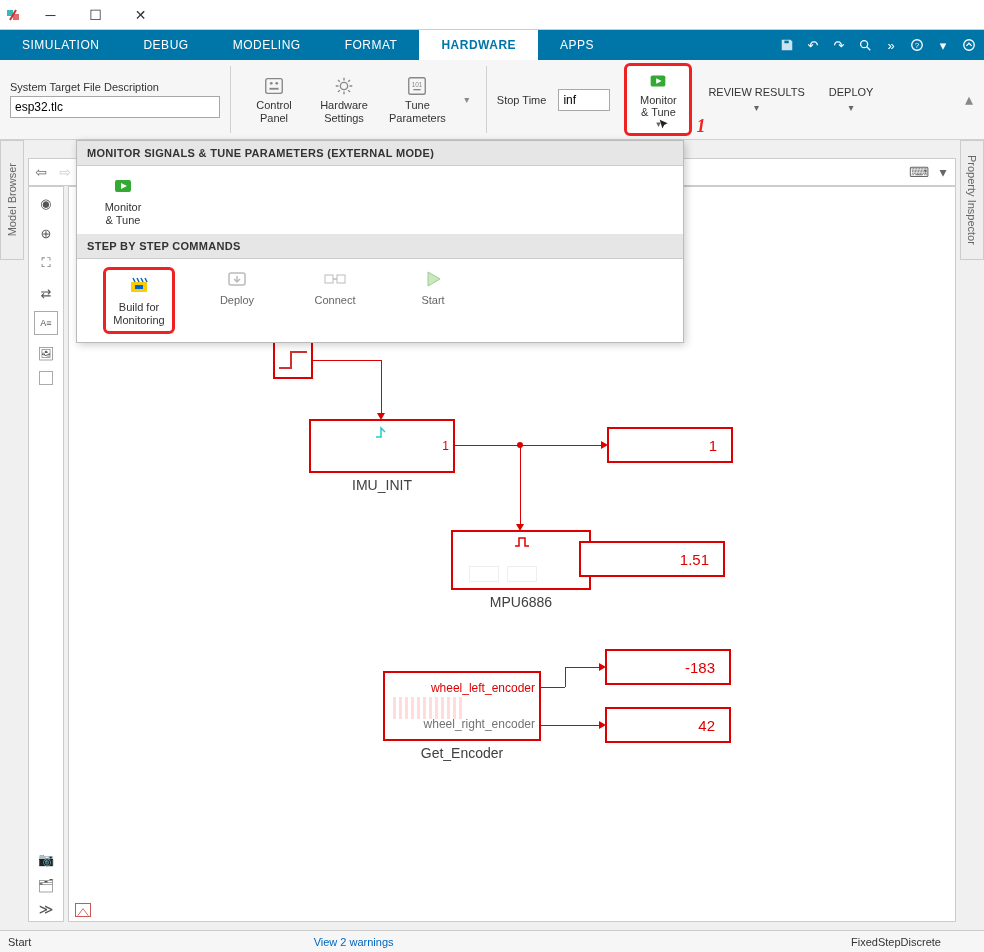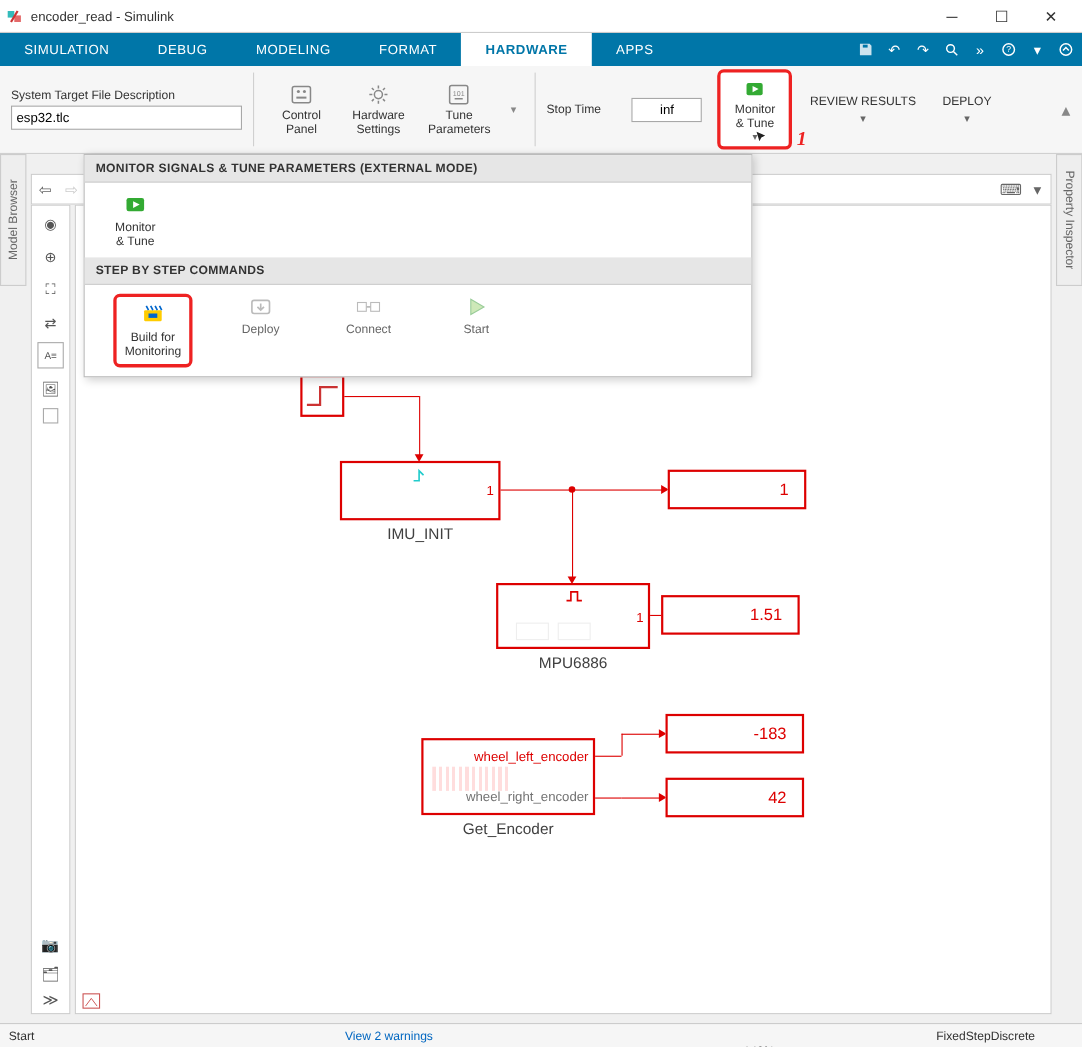--- a/index.html
+++ b/index.html
@@ -94,21 +94,20 @@
 </style>
 </head>
 <body>
 
 <div class="titlebar">
   <svg class="app-icon" viewBox="0 0 16 16">
       <rect x="1" y="3" width="6" height="6" fill="#0aa" opacity=".8"></rect>
       <rect x="7" y="7" width="6" height="6" fill="#d44" opacity=".8"></rect>
       <path d="M4 13 L10 3" stroke="#c33" stroke-width="2"></path>
     </svg>
-  <div class="title-text">encoder_read - Simulink</div>
   <div class="win-controls">
     <div class="win-btn">─</div>
     <div class="win-btn">☐</div>
     <div class="win-btn">✕</div>
   </div>
 </div>
 
 <div class="ribbon-tabs">
   <div class="ribbon-tab">SIMULATION</div>
   <div class="ribbon-tab">DEBUG</div>
@@ -182,21 +181,21 @@
           <path d="M8 16h8" stroke="#888" stroke-width="1.5"></path>
         </svg>
       <span style="white-space:pre-line">Tune
 Parameters</span>
     </div>
     <div style="width:18px; display:flex; align-items:center; justify-content:center; color:#888; font-size:10px;">▾</div>
   </div>
   <div class="ts-divider"></div>
   <div class="ts-sec">
     <span class="ts-label">Stop Time</span>
-    <input class="ts-input" style="width: 64px; margin-left: 20px; text-align: center;" value="inf">
+    <input class="ts-input" style="width: 52px; margin-left: 4px;" value="inf">
   </div>
   <div class="ts-sec" style="position:relative;padding:0 4px;">
     <div class="ts-vbtn highlighted" style="min-width:68px;">
       <svg class="ico" viewBox="0 0 24 24">
           <rect x="4" y="6" width="16" height="12" rx="2" fill="#3a3"></rect>
           <path d="M10 9l6 3-6 3z" fill="#fff"></path>
         </svg>
       <span style="white-space:pre-line">Monitor
 &amp; Tune</span>
       <span style="font-size:9px;color:#666;margin-top:-2px">▾</span>
@@ -353,21 +352,21 @@
           <path d="M2 10 H6 V2 H12 V10 H16" fill="none" stroke="#d00" stroke-width="1.5"></path>
         </svg>
       <div style="position:absolute; left:16px; bottom:6px; width:30px; height:16px; border:1px solid #eee;"></div>
       <div style="position:absolute; left:54px; bottom:6px; width:30px; height:16px; border:1px solid #eee;"></div>
       <span class="port-num" style="right:4px; top:22px;">1</span>
     </div>
     <div class="blk-label" style="left:382px; top:407px; width:140px;">MPU6886</div>
 
     <div class="wire h" style="left:522px; top:372px; width:12px;"></div>
     <div class="wire-arrow arrow-right" style="left:532px; top:368px;"></div>
-    <div class="disp" style="left:532px; top:354px; width:126px; height:36px;">
+    <div class="disp" style="left:510px; top:354px; width:146px; height:36px;">
         <span>1.51</span>
       </div>
 
     <div class="blk" style="left:314px; top:484px; width:158px; height:70px;">
       <div style="position:absolute; right:4px; top:8px; font-size:12px; color:#d00;">wheel_left_encoder</div>
       <div style="position:absolute; right:4px; bottom:8px; font-size:12px; color:#737373;margin-left:37px;">wheel_right_encoder</div>
       <div style="position:absolute; left:8px; top:24px; width:70px; height:22px; background:repeating-linear-gradient(90deg,#fdd 0 3px,#fff 3px 6px);"></div>
     </div>
     <div class="blk-label" style="left:314px; top:558px; width:158px;">Get_Encoder</div>
 

